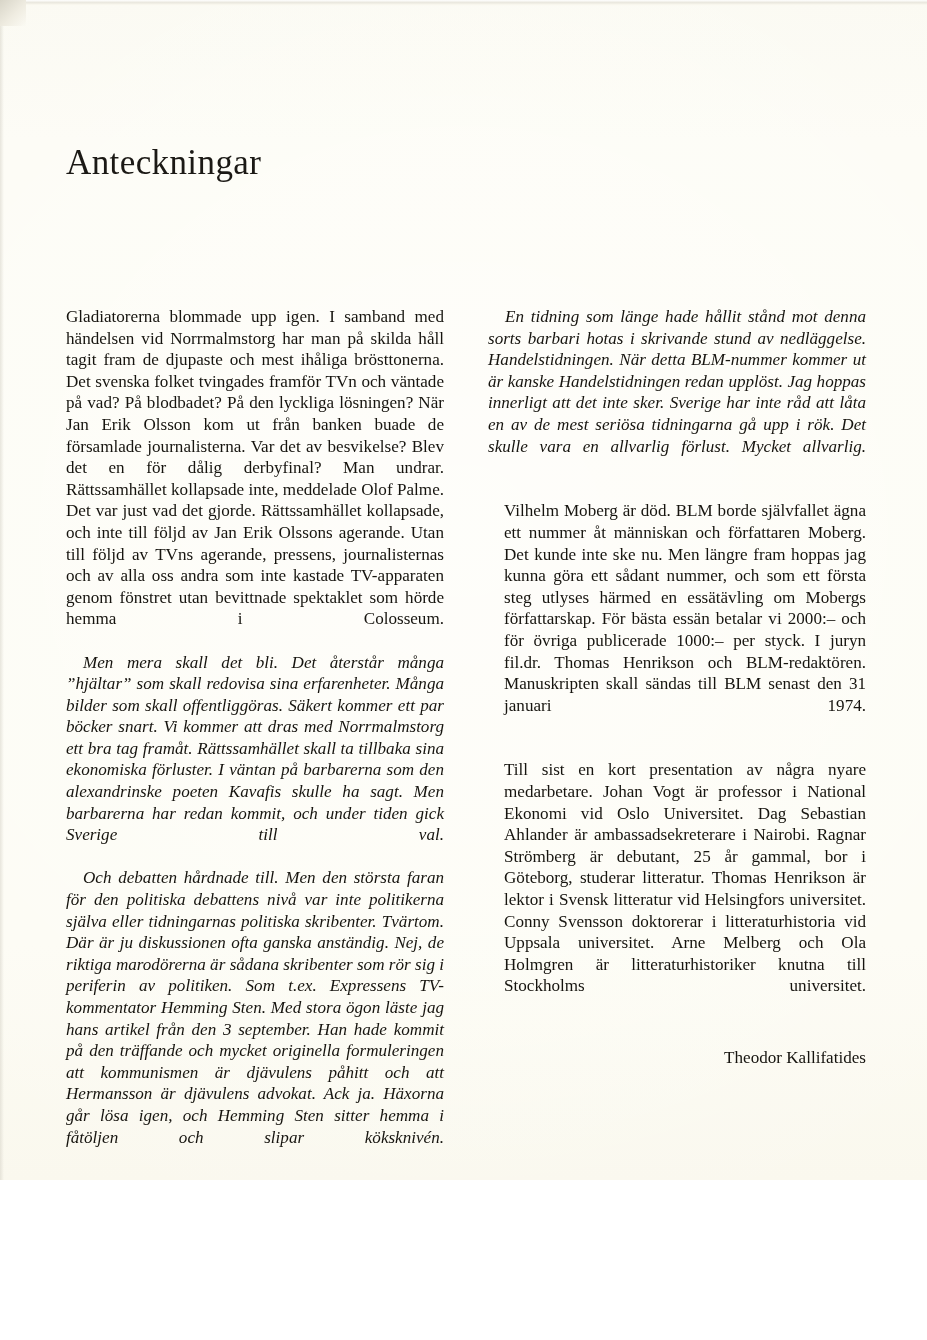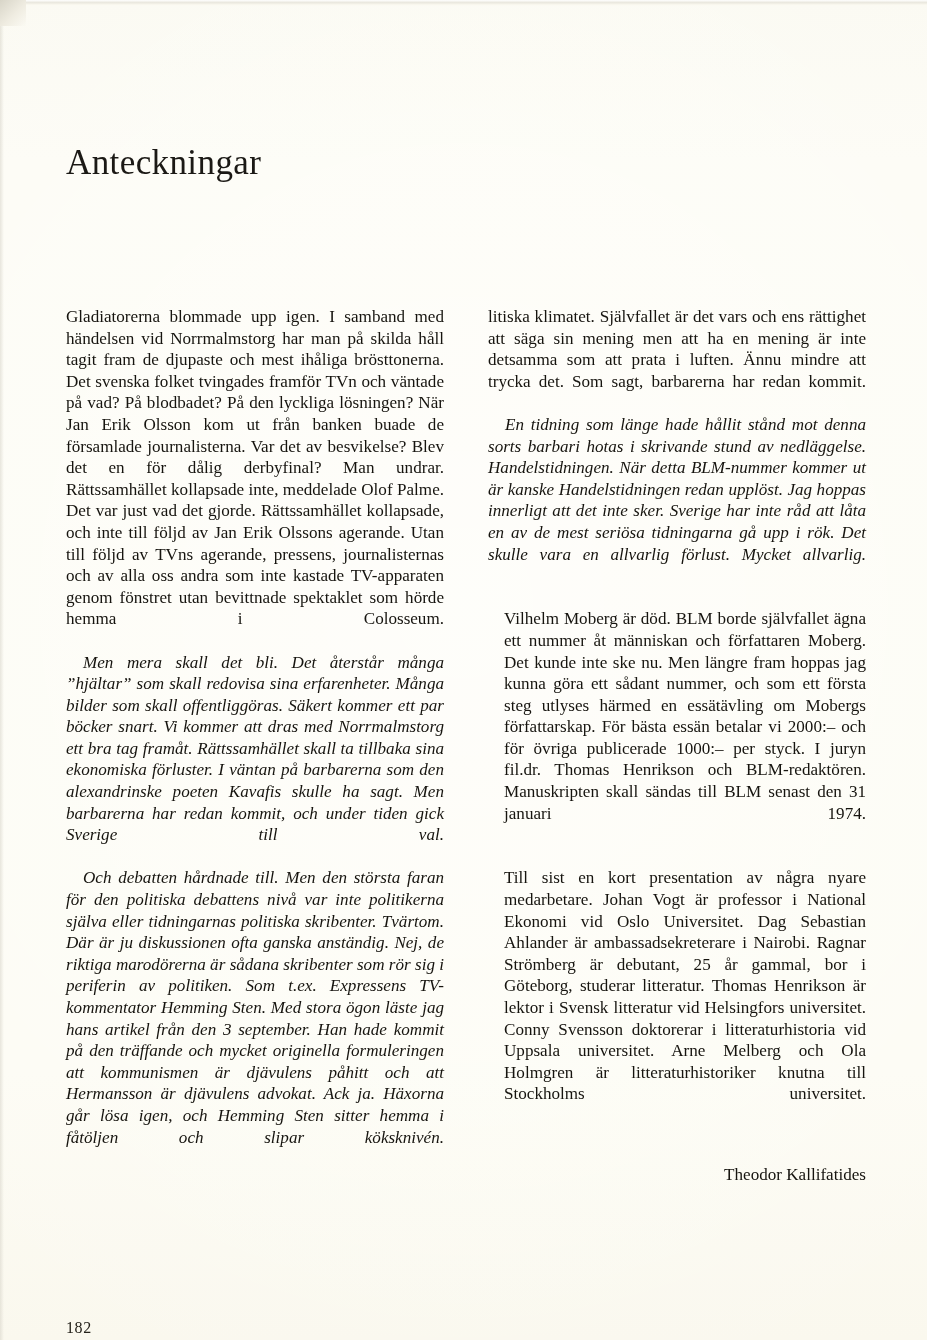--- a/index.html
+++ b/index.html
@@ -6,21 +6,21 @@
     margin: 0;
     padding: 0;
     background: #ffffff;
   }
   body {
     font-family: "Liberation Serif", "DejaVu Serif", serif;
   }
   .page {
     position: relative;
     width: 927px;
-    height: 1340px;
+    height: 1180px;
     background: #fdfcf4;
     overflow: hidden;
   }
   
   .paper-tint {
     position: absolute;
     inset: 0;
     background:
       radial-gradient(ellipse 120% 90% at 50% 45%, rgba(255,255,255,0.55) 0%, rgba(253,251,240,0.0) 70%),
       linear-gradient(180deg, #fbfaf2 0%, #fdfcf5 12%, #fdfcf4 80%, #faf8ee 100%);
@@ -89,21 +89,21 @@
     margin-top: 21.6px;
     margin-left: 16px;
   }
   
   .col p::after {
     content: "";
     display: inline-block;
     width: 100%;
   }
   .signature {
-    margin-top: 37px;
+    margin-top: 28px;
     font-size: 17.1px;
     line-height: 21.6px;
     text-align: right;
     color: #16140f;
   }
   .folio {
     position: absolute;
     left: 66px;
     top: 1318px;
     font-size: 16px;
@@ -124,21 +124,20 @@
 
   <h1 class="page-title">Anteckningar</h1>
 
   <div class="columns">
     <div class="col" id="left-column">
         <p>Gladiatorerna blommade upp igen. I samband med händelsen vid Norrmalmstorg har man på skilda håll tagit fram de djupaste och mest ihåliga brösttonerna. Det svenska folket tvingades framför TVn och väntade på vad? På blodbadet? På den lyckliga lösningen? När Jan Erik Olsson kom ut från banken buade de församlade journalisterna. Var det av besvikelse? Blev det en för dålig derbyfinal? Man undrar. Rättssamhället kollapsade inte, meddelade Olof Palme. Det var just vad det gjorde. Rättssamhället kollapsade, och inte till följd av Jan Erik Olssons agerande. Utan till följd av TVns agerande, pressens, journalisternas och av alla oss andra som inte kastade TV-apparaten genom fönstret utan bevittnade spektaklet som hörde hemma i Colosseum.</p>
         <p class="indent">Men mera skall det bli. Det återstår många ”hjältar” som skall redovisa sina erfarenheter. Många bilder som skall offentliggöras. Säkert kommer ett par böcker snart. Vi kommer att dras med Norrmalmstorg ett bra tag framåt. Rättssamhället skall ta tillbaka sina ekonomiska förluster. I väntan på barbarerna som den alexandrinske poeten Kavafis skulle ha sagt. Men barbarerna har redan kommit, och under tiden gick Sverige till val.</p>
         <p class="indent">Och debatten hårdnade till. Men den största faran för den politiska debattens nivå var inte politikerna själva eller tidningarnas politiska skribenter. Tvärtom. Där är ju diskussionen ofta ganska anständig. Nej, de riktiga marodörerna är sådana skribenter som rör sig i periferin av politiken. Som t.ex. Expressens TV-kommentator Hemming Sten. Med stora ögon läste jag hans artikel från den 3 september. Han hade kommit på den träffande och mycket originella formuleringen att kommunismen är djävulens påhitt och att Hermansson är djävulens advokat. Ack ja. Häxorna går lösa igen, och Hemming Sten sitter hemma i fåtöljen och slipar köksknivén.</p>
       </div>
     <div class="col" id="right-column">
-        <p>litiska klimatet. Självfallet är det vars och ens rättighet att säga sin mening men att ha en mening är inte detsamma som att prata i luften. Ännu mindre att trycka det. Som sagt, barbarerna har redan kommit.</p>
         <p class="indent">En tidning som länge hade hållit stånd mot denna sorts barbari hotas i skrivande stund av nedläggelse. Handelstidningen. När detta BLM-nummer kommer ut är kanske Handelstidningen redan upplöst. Jag hoppas innerligt att det inte sker. Sverige har inte råd att låta en av de mest seriösa tidningarna gå upp i rök. Det skulle vara en allvarlig förlust. Mycket allvarlig.</p>
         <p class="gap">Vilhelm Moberg är död. BLM borde självfallet ägna ett nummer åt människan och författaren Moberg. Det kunde inte ske nu. Men längre fram hoppas jag kunna göra ett sådant nummer, och som ett första steg utlyses härmed en essätävling om Mobergs författarskap. För bästa essän betalar vi 2000:– och för övriga publicerade 1000:– per styck. I juryn fil.dr. Thomas Henrikson och BLM-redaktören. Manuskripten skall sändas till BLM senast den 31 januari 1974.</p>
         <p class="gap">Till sist en kort presentation av några nyare medarbetare. Johan Vogt är professor i National Ekonomi vid Oslo Universitet. Dag Sebastian Ahlander är ambassadsekreterare i Nairobi. Ragnar Strömberg är debutant, 25 år gammal, bor i Göteborg, studerar litteratur. Thomas Henrikson är lektor i Svensk litteratur vid Helsingfors universitet. Conny Svensson doktorerar i litteraturhistoria vid Uppsala universitet. Arne Melberg och Ola Holmgren är litteraturhistoriker knutna till Stockholms universitet.</p>
         <div class="signature">Theodor Kallifatides</div>
       </div>
   </div>
 
   <div class="folio">182</div>
 
 </div>

